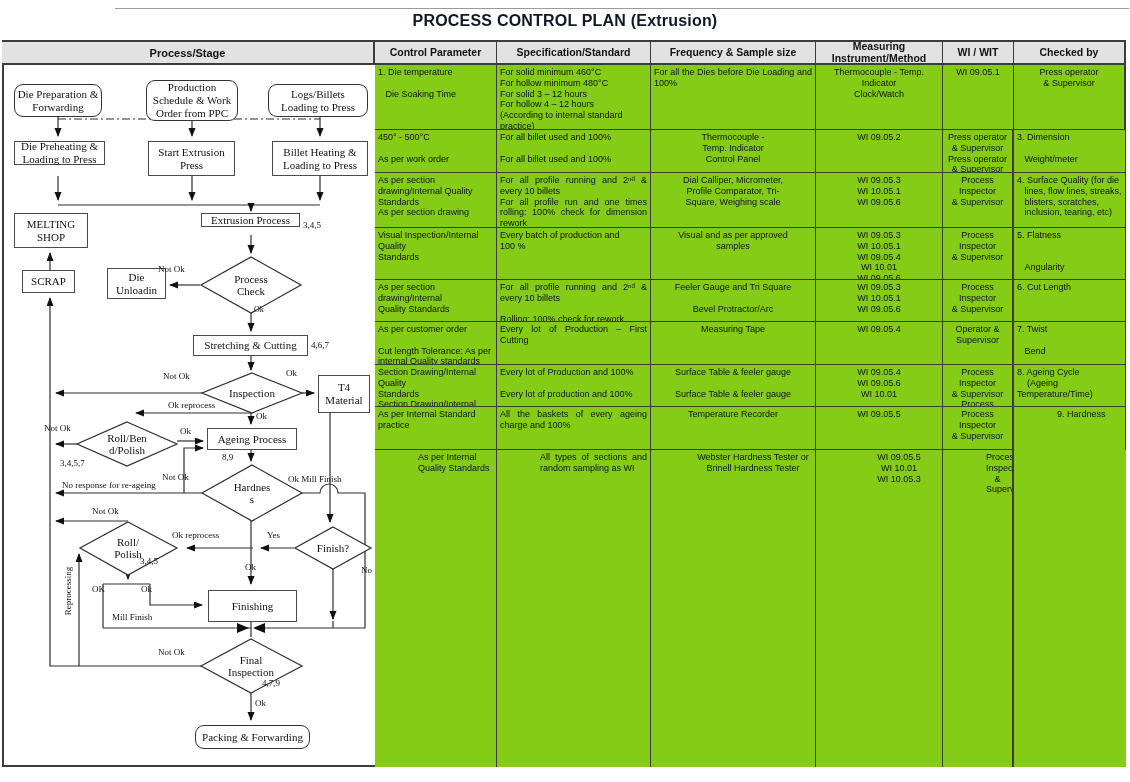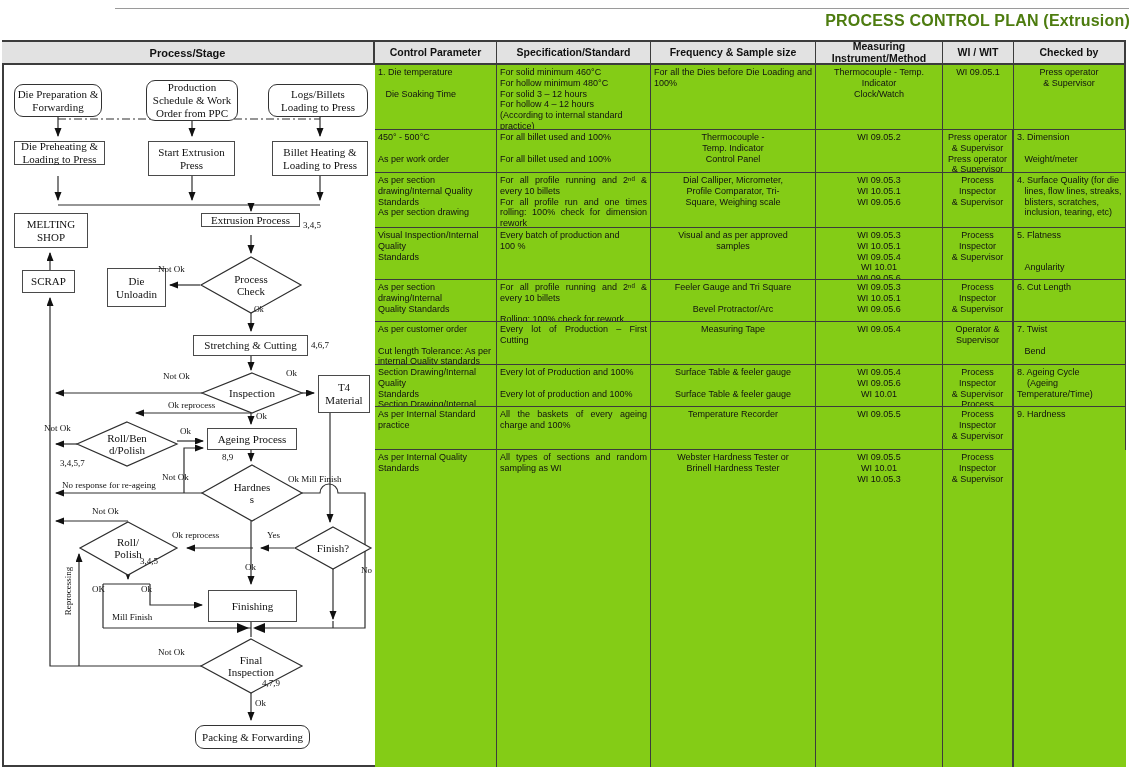--- a/index.html
+++ b/index.html
@@ -1,30 +1,30 @@
 <!DOCTYPE html>
 <html><head>
 <meta charset="utf-8">
 <style>
   html,body{margin:0;padding:0;background:#fff;}
   .page{position:relative;width:1130px;height:782px;background:#fff;font-family:"Liberation Sans",sans-serif;overflow:hidden;}
   .toprule{position:absolute;left:115px;top:8px;width:1014px;border-top:1px solid #9a9a9a;}
-  .title{position:absolute;left:0;top:12px;width:1130px;text-align:right;font-size:16px;font-weight:bold;color:#4d7c0f;letter-spacing:.2px;}
+  .title{position:absolute;left:0;top:12px;width:1130px;text-align:center;font-size:16px;font-weight:bold;color:#0f172a;letter-spacing:.2px;}
   .mainframe{position:absolute;left:2px;top:40px;width:1124px;height:727px;border:2px solid #3c3c3c;box-sizing:border-box;}
   .flowheader{position:absolute;left:2px;top:40px;width:373px;height:25px;box-sizing:border-box;background:#e2e2e2;border:2px solid #3c3c3c;border-left:none;display:flex;align-items:center;justify-content:center;font-size:11px;font-weight:bold;color:#111;}
   .ctable{position:absolute;left:375px;top:40px;width:751px;height:727px;display:grid;box-sizing:border-box;
     grid-template-columns:122px 154px 165px 127px 71px 112px;
     grid-template-rows:25px 65px 43px 55px 52px 42px 43px 42px 43px 1fr;
     background:#84cc16;}
   .th{box-sizing:border-box;background:#e2e2e2;border-right:1px solid #3c3c3c;border-bottom:2px solid #3c3c3c;border-top:2px solid #3c3c3c;display:flex;align-items:center;justify-content:center;text-align:center;font-size:10.5px;font-weight:bold;color:#111;white-space:pre-line;line-height:1.1;}
   .td{box-sizing:border-box;border-right:1px solid #3c3c3c;border-bottom:1px solid #3c3c3c;font-size:9px;color:#111;line-height:1.2;padding:2px 3px;white-space:pre-line;overflow:hidden;}
   .th.last,.td.last{border-right:2px solid #3c3c3c;}
   .td.c2{text-align:justify;}
   .td.c3,.td.c4,.td.c5{text-align:center;}
-  .td.botrow{border-bottom:none;}
+  .td.botrow{border-bottom:none;margin-left:40px;}
   svg.connectors{position:absolute;left:0;top:0;z-index:1;}
   .node{position:absolute;z-index:2;box-sizing:border-box;border:1px solid #4a4a4a;background:#fff;display:flex;align-items:center;justify-content:center;text-align:center;font-family:"Liberation Serif",serif;font-size:11px;color:#111;line-height:1.18;white-space:pre-line;}
   .node.round{border-radius:9px;border-color:#333;}
   .dtext{position:absolute;z-index:2;display:flex;align-items:center;justify-content:center;text-align:center;font-family:"Liberation Serif",serif;font-size:11px;color:#111;line-height:1.12;white-space:pre-line;}
   .lbl{position:absolute;z-index:2;font-family:"Liberation Serif",serif;font-size:9px;color:#111;white-space:nowrap;}
   .lbl.tiny{font-size:8px;}
   .lbl.rot{transform:rotate(-90deg);width:110px;text-align:center;}
 </style>
 </head>
 <body>
@@ -108,21 +108,21 @@
   <div class="node" style="left:14px;top:141px;width:91px;height:24px;">Die Preheating &amp;
 Loading to Press</div>
   <div class="node" style="left:148px;top:141px;width:87px;height:35px;">Start Extrusion
 Press</div>
   <div class="node" style="left:272px;top:141px;width:96px;height:35px;">Billet Heating &amp;
 Loading to Press</div>
   <div class="node" style="left:14px;top:213px;width:74px;height:35px;">MELTING
 SHOP</div>
   <div class="node" style="left:201px;top:213px;width:99px;height:14px;">Extrusion Process</div>
   <div class="node" style="left:22px;top:270px;width:53px;height:23px;">SCRAP</div>
-  <div class="node" style="left:107px;top:268px;width:59px;height:39px;">Die
+  <div class="node" style="left:107px;top:268px;width:59px;height:31px;">Die
 Unloadin</div>
   <div class="node" style="left:193px;top:335px;width:115px;height:21px;">Stretching &amp; Cutting</div>
   <div class="node" style="left:318px;top:375px;width:52px;height:38px;">T4
 Material</div>
   <div class="node" style="left:207px;top:428px;width:90px;height:22px;">Ageing Process</div>
   <div class="node" style="left:208px;top:590px;width:89px;height:32px;">Finishing</div>
   <div class="node round" style="left:195px;top:725px;width:115px;height:24px;">Packing &amp; Forwarding</div>
 
   <div class="dtext" style="left:211px;top:271px;width:80px;height:28px;">Process
 Check</div>

